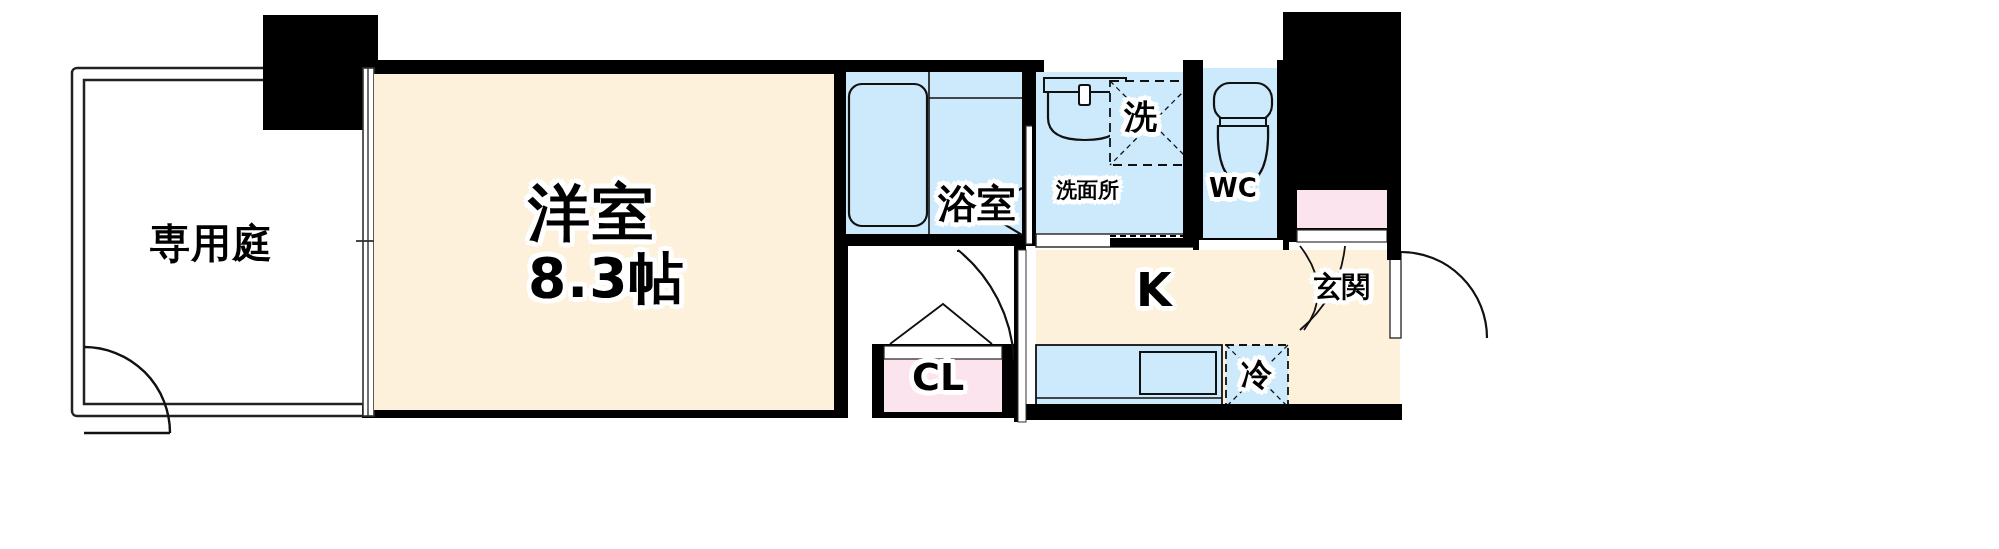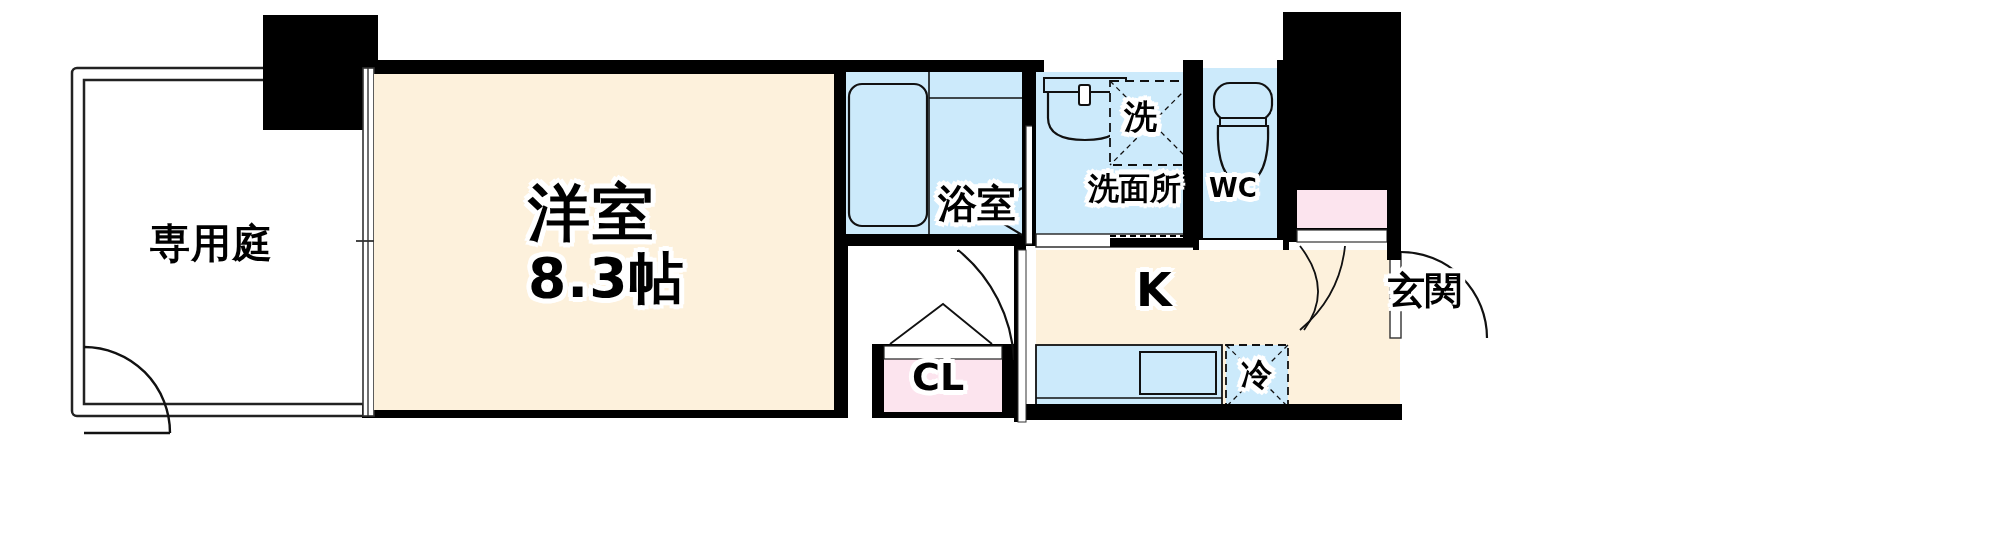--- a/index.html
+++ b/index.html
@@ -205,27 +205,27 @@
   </svg>
 
   <div class="lbl-layer halo" style="left:150px; top:222px; font-size:40px; letter-spacing:1px;">専用庭</div>
 
   <div class="lbl-layer halo" style="left:528px; top:180px; font-size:62px; letter-spacing:2px;">洋室</div>
 
   <div class="lbl-layer halo" style="left:528px; top:250px; font-size:55px; letter-spacing:1px;text-align:center;">8.3帖</div>
 
   <div class="lbl-layer halo" style="left:938px; top:155px; font-size:39px;margin-top:29px;">浴室</div>
 
-  <div class="lbl-layer halo" style="left:1056px; top:172px; font-size:31px;margin-left:32px;">洗面所</div>
+  <div class="lbl-layer halo" style="left:1056px; top:179px; font-size:21px;">洗面所</div>
 
   <div class="lbl-layer halo" style="left:1209px; top:175px; font-size:26px; font-weight:700;">WC</div>
 
   <div class="lbl-layer halo" style="left:1136px; top:266px; font-size:46px; font-weight:700;">K</div>
 
-  <div class="lbl-layer halo" style="left:1388px; top:272px; font-size:37px;">玄関</div>
+  <div class="lbl-layer halo" style="left:1314px; top:272px; font-size:28px;">玄関</div>
 
   <div class="lbl-layer halo" style="left:912px; top:358px; font-size:38px; font-weight:700;">CL</div>
 
   <div class="lbl-layer halo" style="left:1124px; top:100px; font-size:33px;">洗</div>
 
   <div class="lbl-layer halo" style="left:1241px; top:358px; font-size:31px;">冷</div>
 
 </div>
 
 </body></html>

